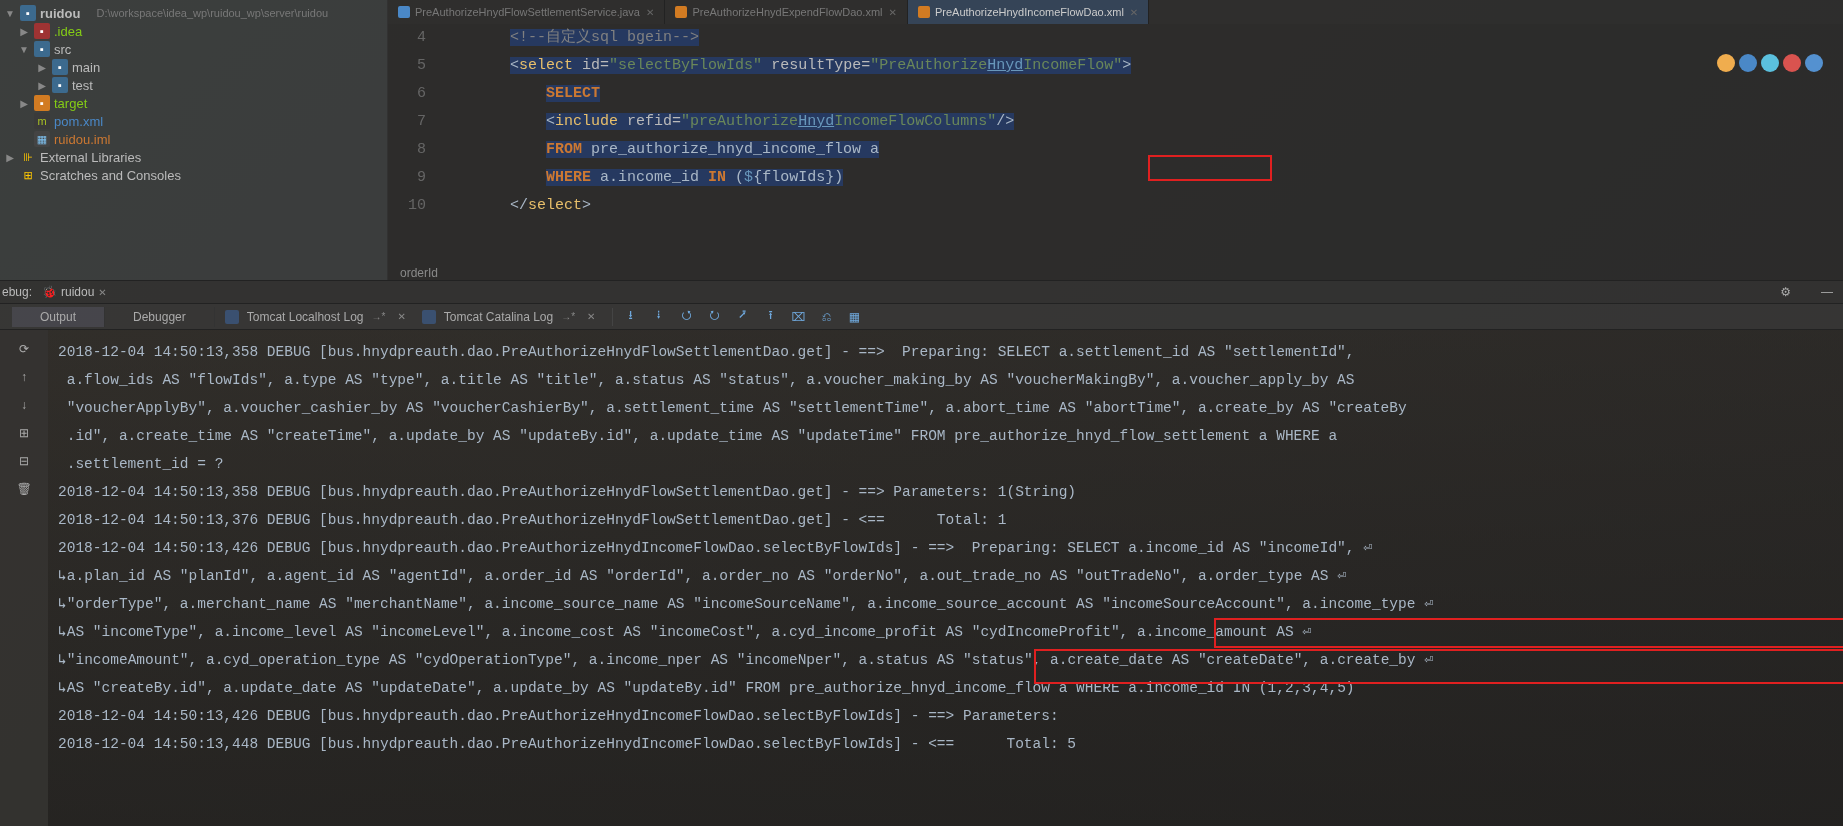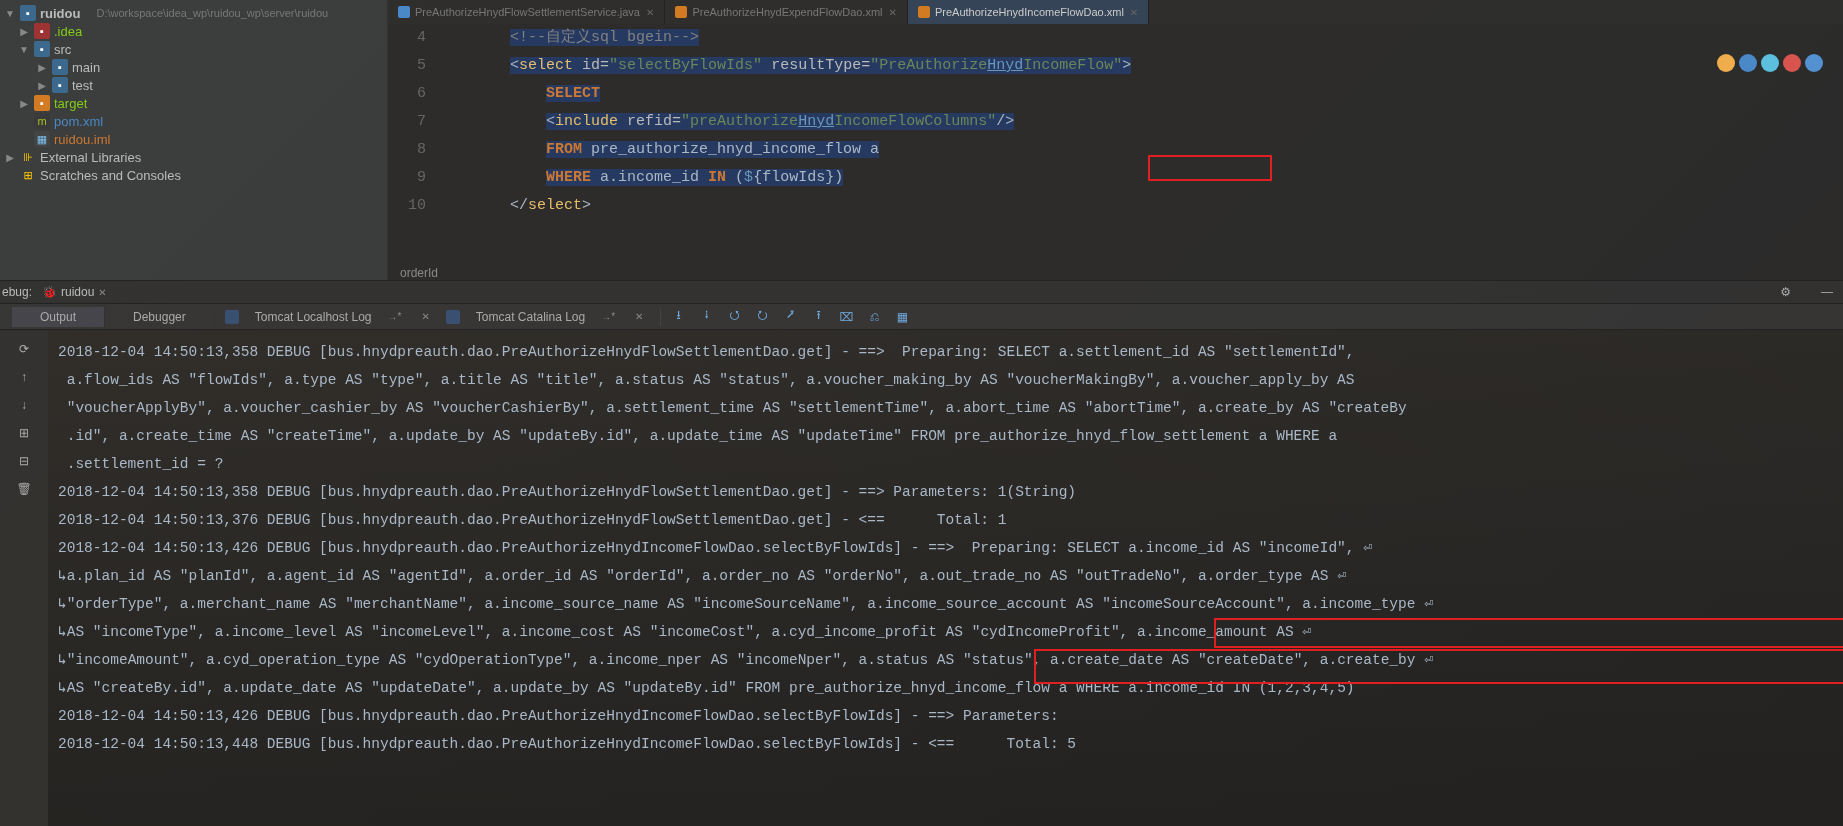--- a/index.html
+++ b/index.html
@@ -75,21 +75,21 @@
 .debug-tab { display:flex; align-items:center; padding:0 8px; height:100%; color:#bbb; }
 .bug-icon { color:#a8c023; margin-right:4px; }
 .close-small { margin-left:4px; color:#888; font-size:10px; }
 .gear-icon { margin-left:auto; margin-right:30px; color:#aaa; cursor:pointer; }
 .debug-toolbar {
   display:flex; align-items:center; height:26px; background: rgba(55,55,55,0.85);
   border-bottom:1px solid #222; font-size:12px; padding-left:12px; gap:2px;
 }
 .debug-subtab { padding:3px 28px; color:#aaa; cursor:pointer; border-right:1px solid #333; }
 .debug-subtab.active { background:rgba(80,80,90,0.6); }
-.log-tab { display:flex; align-items:center; padding:0 8px; gap:16px; color:#aaa; }
+.log-tab { display:flex; align-items:center; padding:0 8px; gap:8px; color:#aaa; }
 .log-tab .srv-icon { width:14px; height:14px; background:#3a5070; border-radius:2px; }
 .pin-icon { color:#888; font-size:10px; }
 .toolbar-sep { width:1px; height:18px; background:#444; margin:0 6px; }
 .tb-btn { width:20px; height:20px; display:flex; align-items:center; justify-content:center; cursor:pointer; color:#6fa8dc; }
 .console-wrap { display:flex; flex:1; }
 .console-left { width:48px; background:rgba(50,50,50,0.7); display:flex; flex-direction:column; align-items:center; gap:6px; padding-top:8px; }
 .side-btn { width:22px; height:22px; display:flex; align-items:center; justify-content:center; color:#aaa; cursor:pointer; }
 .console {
   flex:1; font-family: Consolas, 'Courier New', monospace; font-size:14.5px;
   color:#a9b7c6; line-height:28px; padding:8px 10px; white-space:pre-wrap; position:relative;

